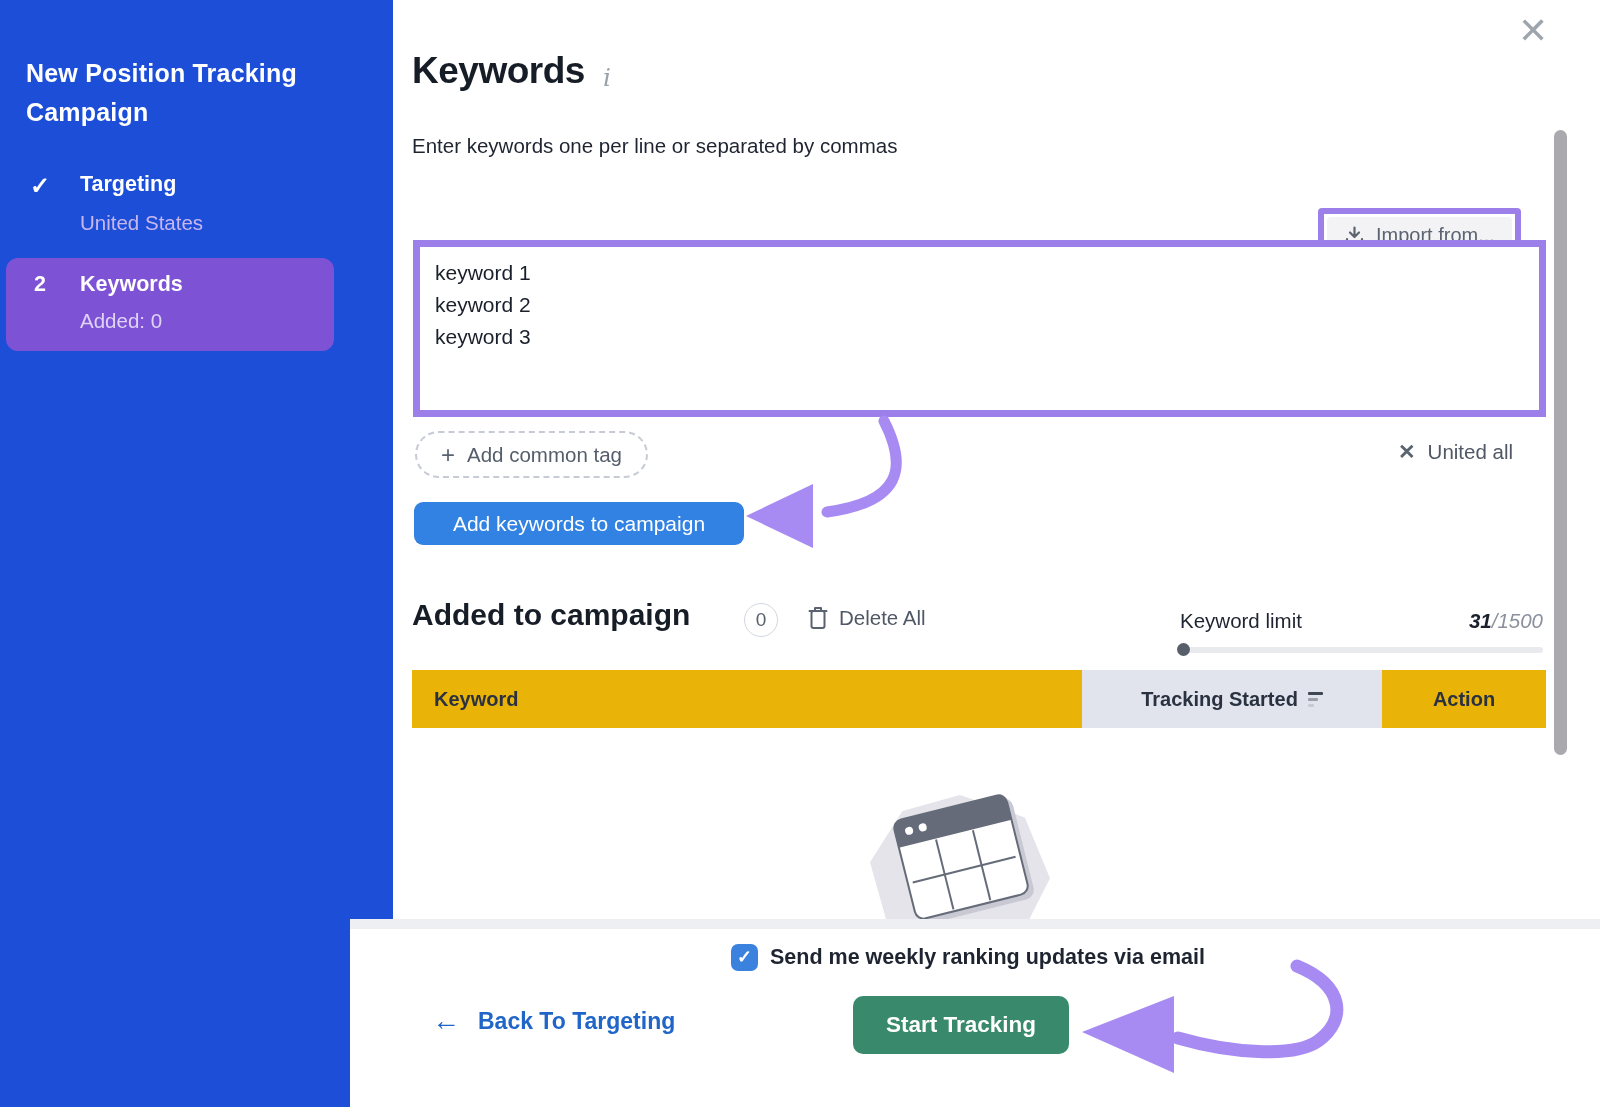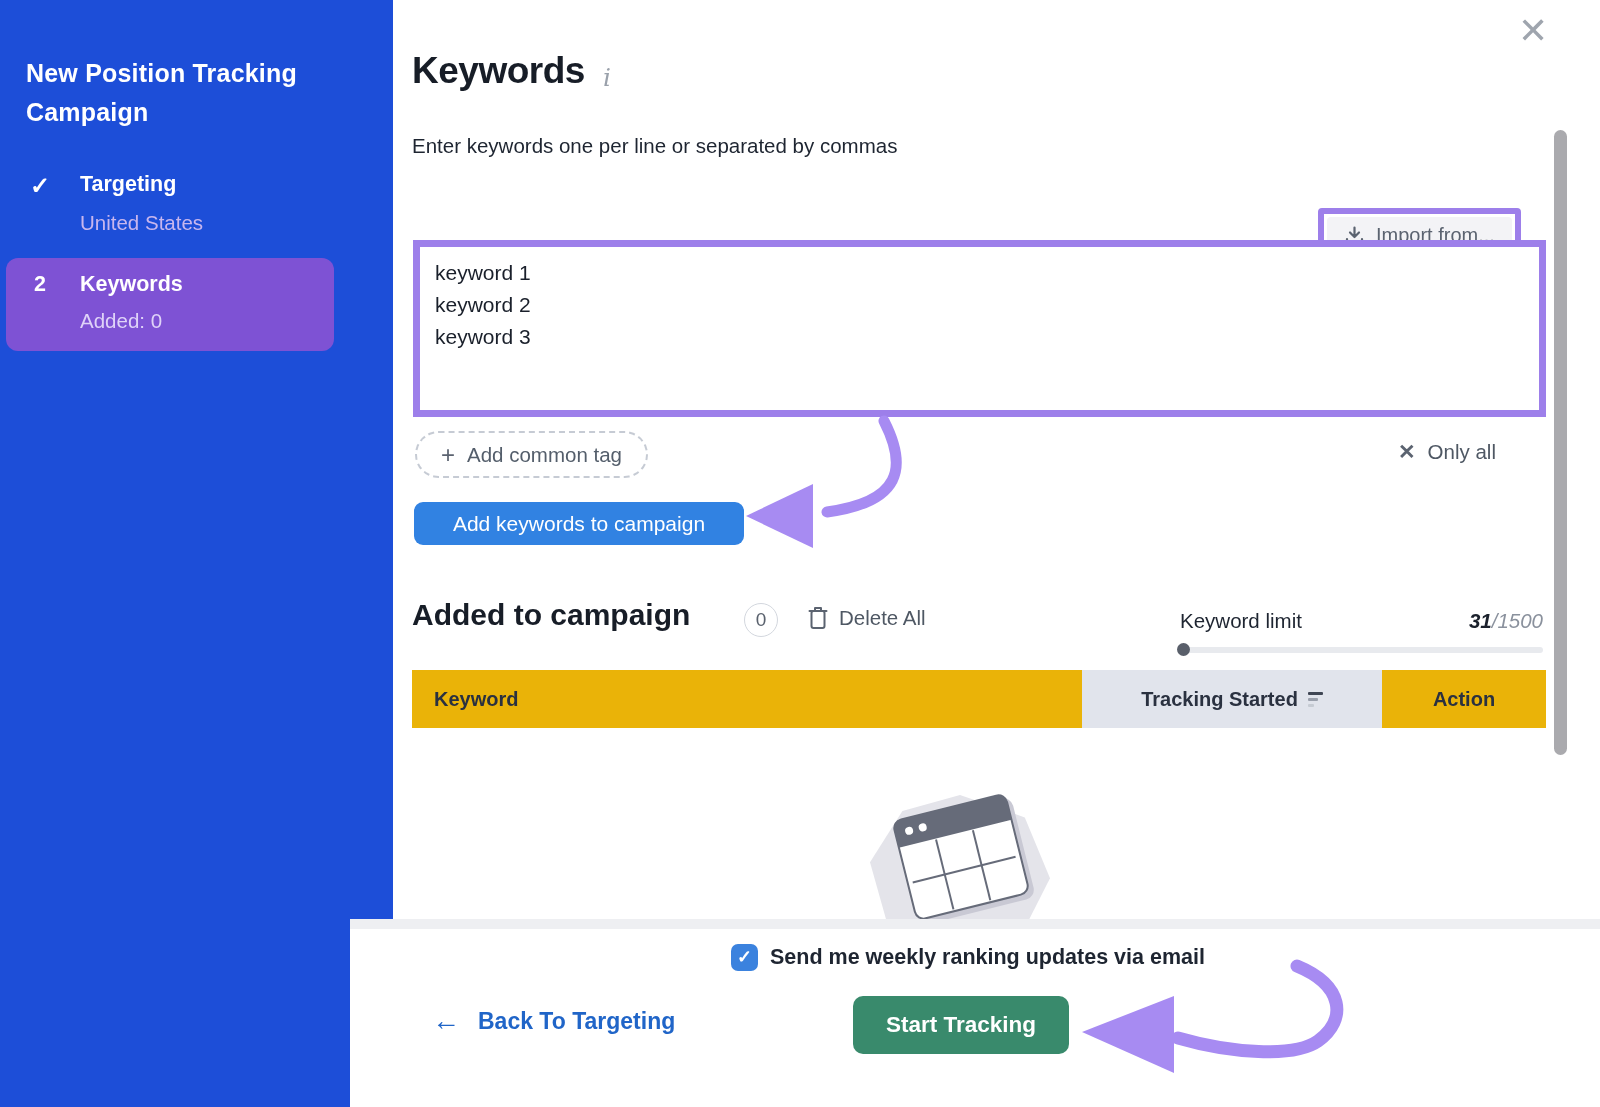--- a/index.html
+++ b/index.html
@@ -173,21 +173,21 @@
 keyword 3</textarea>
   </div>
 
   <div class="add-tag-btn">
     <span class="add-tag-plus">+</span>
     <span>Add common tag</span>
   </div>
 
   <div class="clear-all">
     <span class="clear-all-x">✕</span>
-    <span>Only all</span>
+    <span>United all</span>
   </div>
 
   <button class="add-kw-btn">Add keywords to campaign</button>
 
   <svg id="arrow1" class="arrow-svg" width="180" height="152" viewBox="0 0 180 152" fill="none">
     <path d="M149 13 C 173 60, 166 94, 92 104" stroke="#A78BF2" stroke-width="11" stroke-linecap="round"></path>
     <polygon points="11,108 78,76 78,140" fill="#A78BF2"></polygon>
   </svg>
 
   <div class="added-title">Added to campaign</div>

